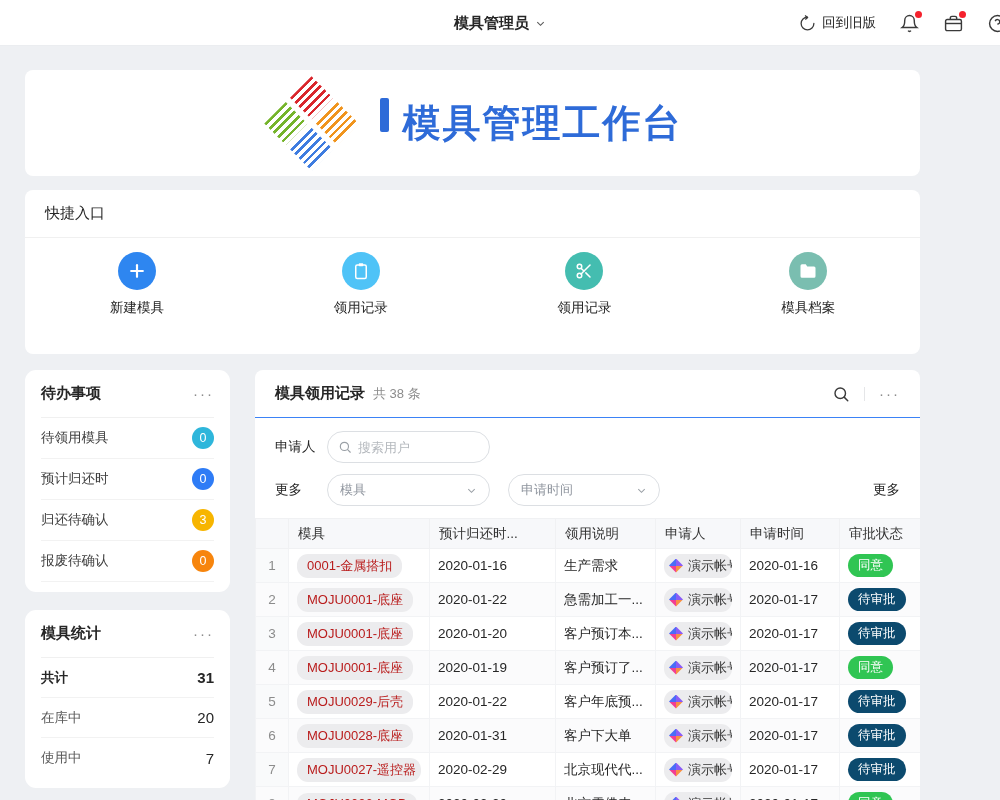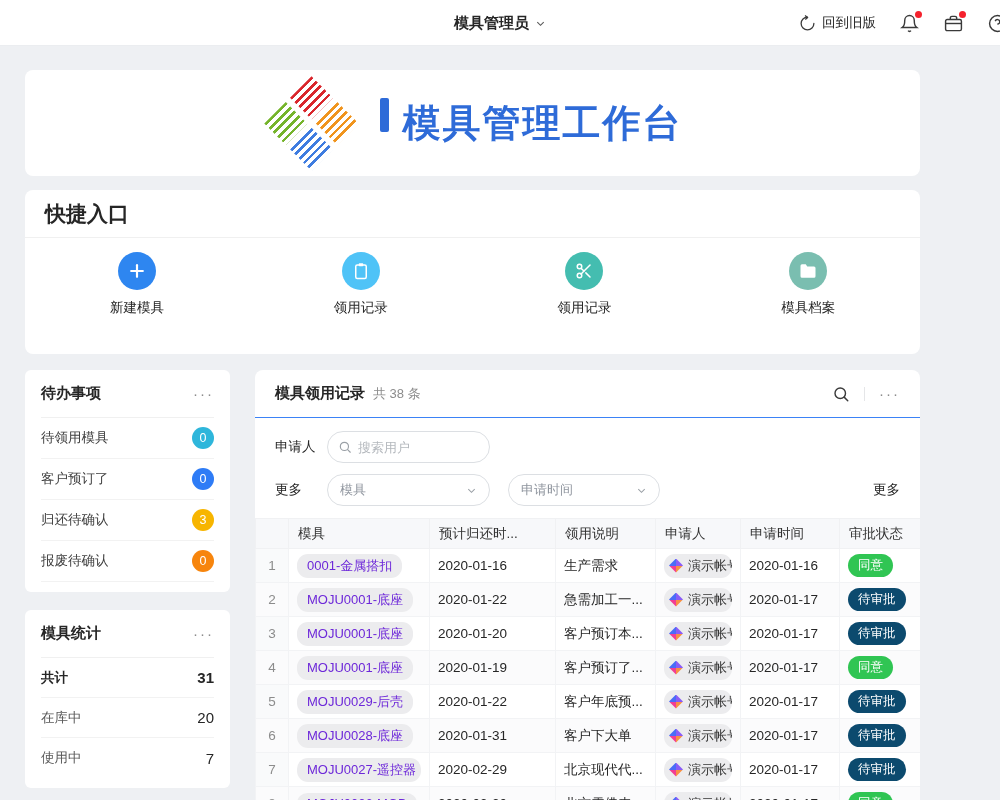--- a/index.html
+++ b/index.html
@@ -29,31 +29,31 @@
   .t-left   { left:4px;  top:30px; background:repeating-linear-gradient(90deg,#75b42b 0 3px,transparent 3px 6.6px); }
   .t-right  { left:60px; top:30px; background:repeating-linear-gradient(90deg,#f0941d 0 3px,transparent 3px 6.6px); }
   .t-bottom { left:32px; top:58px; background:repeating-linear-gradient(90deg,#3e7ce0 0 3px,transparent 3px 6.6px); }
   .banner-title { display:flex; gap:14px; }
   .banner-bar { width:9px; height:34px; border-radius:2px; background:#2e6bd8; }
   .banner-text { font-size:38px; font-weight:700; color:#2e6bd8; letter-spacing:2px; }
 
   
   .quick { margin-top:14px; height:164px; }
   .card-head { height:48px; display:flex; align-items:center; justify-content:space-between; padding:0 20px; border-bottom:1px solid #f0f0f0; }
-  .card-head .t { font-size:21px; font-weight:700; }
+  .card-head .t { font-size:15px; font-weight:400; }
   .dots { color:#8c8c8c; font-size:15px; letter-spacing:2px; cursor:pointer; line-height:1; }
   .quick-items { display:flex; padding-top:14px; }
   .quick-item { flex:1; display:flex; flex-direction:column; align-items:center; cursor:pointer; }
   .q-circle { width:38px; height:38px; border-radius:50%; display:flex; align-items:center; justify-content:center; }
   .q-label { margin-top:9px; font-size:13.5px; color:#262626; }
 
   
   .cols { margin-top:16px; display:flex; gap:25px; align-items:flex-start; }
   .left-col { width:205px; flex:none; display:flex; flex-direction:column; gap:18px; }
-  .panel { background:#fff; border-radius:6px; padding:0 16px 10px 16px; }
+  .panel { background:#fff; border-radius:11px; padding:0 16px 10px 16px; }
   .panel-head { height:48px; display:flex; align-items:center; justify-content:space-between; border-bottom:1px solid #f0f0f0; }
   .panel-head .t { font-size:15px; font-weight:700; }
   .todo-row { height:41px; display:flex; align-items:center; justify-content:space-between; border-bottom:1px solid #f2f2f2; font-size:13.5px; color:#404040; cursor:pointer; }
   .badge { min-width:22px; height:22px; padding:0 4px; border-radius:11px; color:#fff; font-size:12.5px; display:flex; align-items:center; justify-content:center; }
   .stat-row { height:40px; display:flex; align-items:center; justify-content:space-between; border-bottom:1px solid #f2f2f2; font-size:13.5px; color:#595959; }
   .stat-row:last-child { border-bottom:none; }
   .stat-row .v { font-size:15px; color:#262626; }
   .stat-row.bold .l, .stat-row.bold .v { font-weight:700; color:#262626; }
 
   
@@ -75,21 +75,21 @@
   .f-select.s2 { width:152px; }
   .more-link { margin-left:auto; font-size:13.5px; color:#262626; cursor:pointer; }
 
   
   table { width:100%; border-collapse:collapse; table-layout:fixed; font-size:13.5px; }
   col.c-no{width:33px} col.c-mold{width:141px} col.c-due{width:126px} col.c-note{width:100px} col.c-app{width:85px} col.c-time{width:99px} col.c-status{width:81px}
   th { background:#f7f8fa; height:30px; font-weight:400; color:#333; text-align:left; padding:0 9px; border:1px solid #f0f1f3; white-space:nowrap; overflow:hidden; }
   td { height:34px; padding:0 8px; border:1px solid #f2f3f5; white-space:nowrap; overflow:hidden; background:#fff; }
   tr.even td { background:#fbfbfc; }
   td.no { background:#f9fafb; color:#8c8c8c; text-align:center; padding:0 4px; }
-  .pill-gray { display:inline-block; max-width:100%; overflow:hidden; background:#ececee; border-radius:11px; padding:3px 10px; font-size:13px; color:#6d28d9; vertical-align:middle; }
+  .pill-gray { display:inline-block; max-width:100%; overflow:hidden; background:#ececee; border-radius:11px; padding:3px 10px; font-size:13px; color:#b91c1c; vertical-align:middle; }
   .app-pill { display:inline-flex; align-items:center; gap:5px; max-width:100%; overflow:hidden; background:#ececee; border-radius:11px; padding:3px 7px 3px 5px; font-size:13px; color:#333; vertical-align:middle; }
   .avatar { width:14px; height:14px; flex:none; clip-path:polygon(50% 0,100% 50%,50% 100%,0 50%);
             background:conic-gradient(#8b5cf6 0 25%, #f89043 25% 50%, #f23e94 50% 75%, #4a6cf7 75% 100%); }
   .status { display:inline-block; border-radius:12px; padding:3px 10px; font-size:12.5px; color:#fff; }
   .status.ok { background:#30c553; }
   .status.pending { background:#0c4a6e; }
 </style>
 </head>
 <body>
 
@@ -203,21 +203,21 @@
         <div class="panel">
           <div class="panel-head">
             <span class="t">待办事项</span>
             <span class="dots">···</span>
           </div>
           <div class="todo-row">
             <span>待领用模具</span>
             <span class="badge" style="background-color: rgb(46, 182, 219);">0</span>
           </div>
           <div class="todo-row">
-            <span>客户预订了</span>
+            <span>预计归还时</span>
             <span class="badge" style="background-color: rgb(46, 124, 246);">0</span>
           </div>
           <div class="todo-row">
             <span>归还待确认</span>
             <span class="badge" style="background-color: rgb(247, 181, 0);">3</span>
           </div>
           <div class="todo-row">
             <span>报废待确认</span>
             <span class="badge" style="background-color: rgb(247, 133, 13);">0</span>
           </div>

